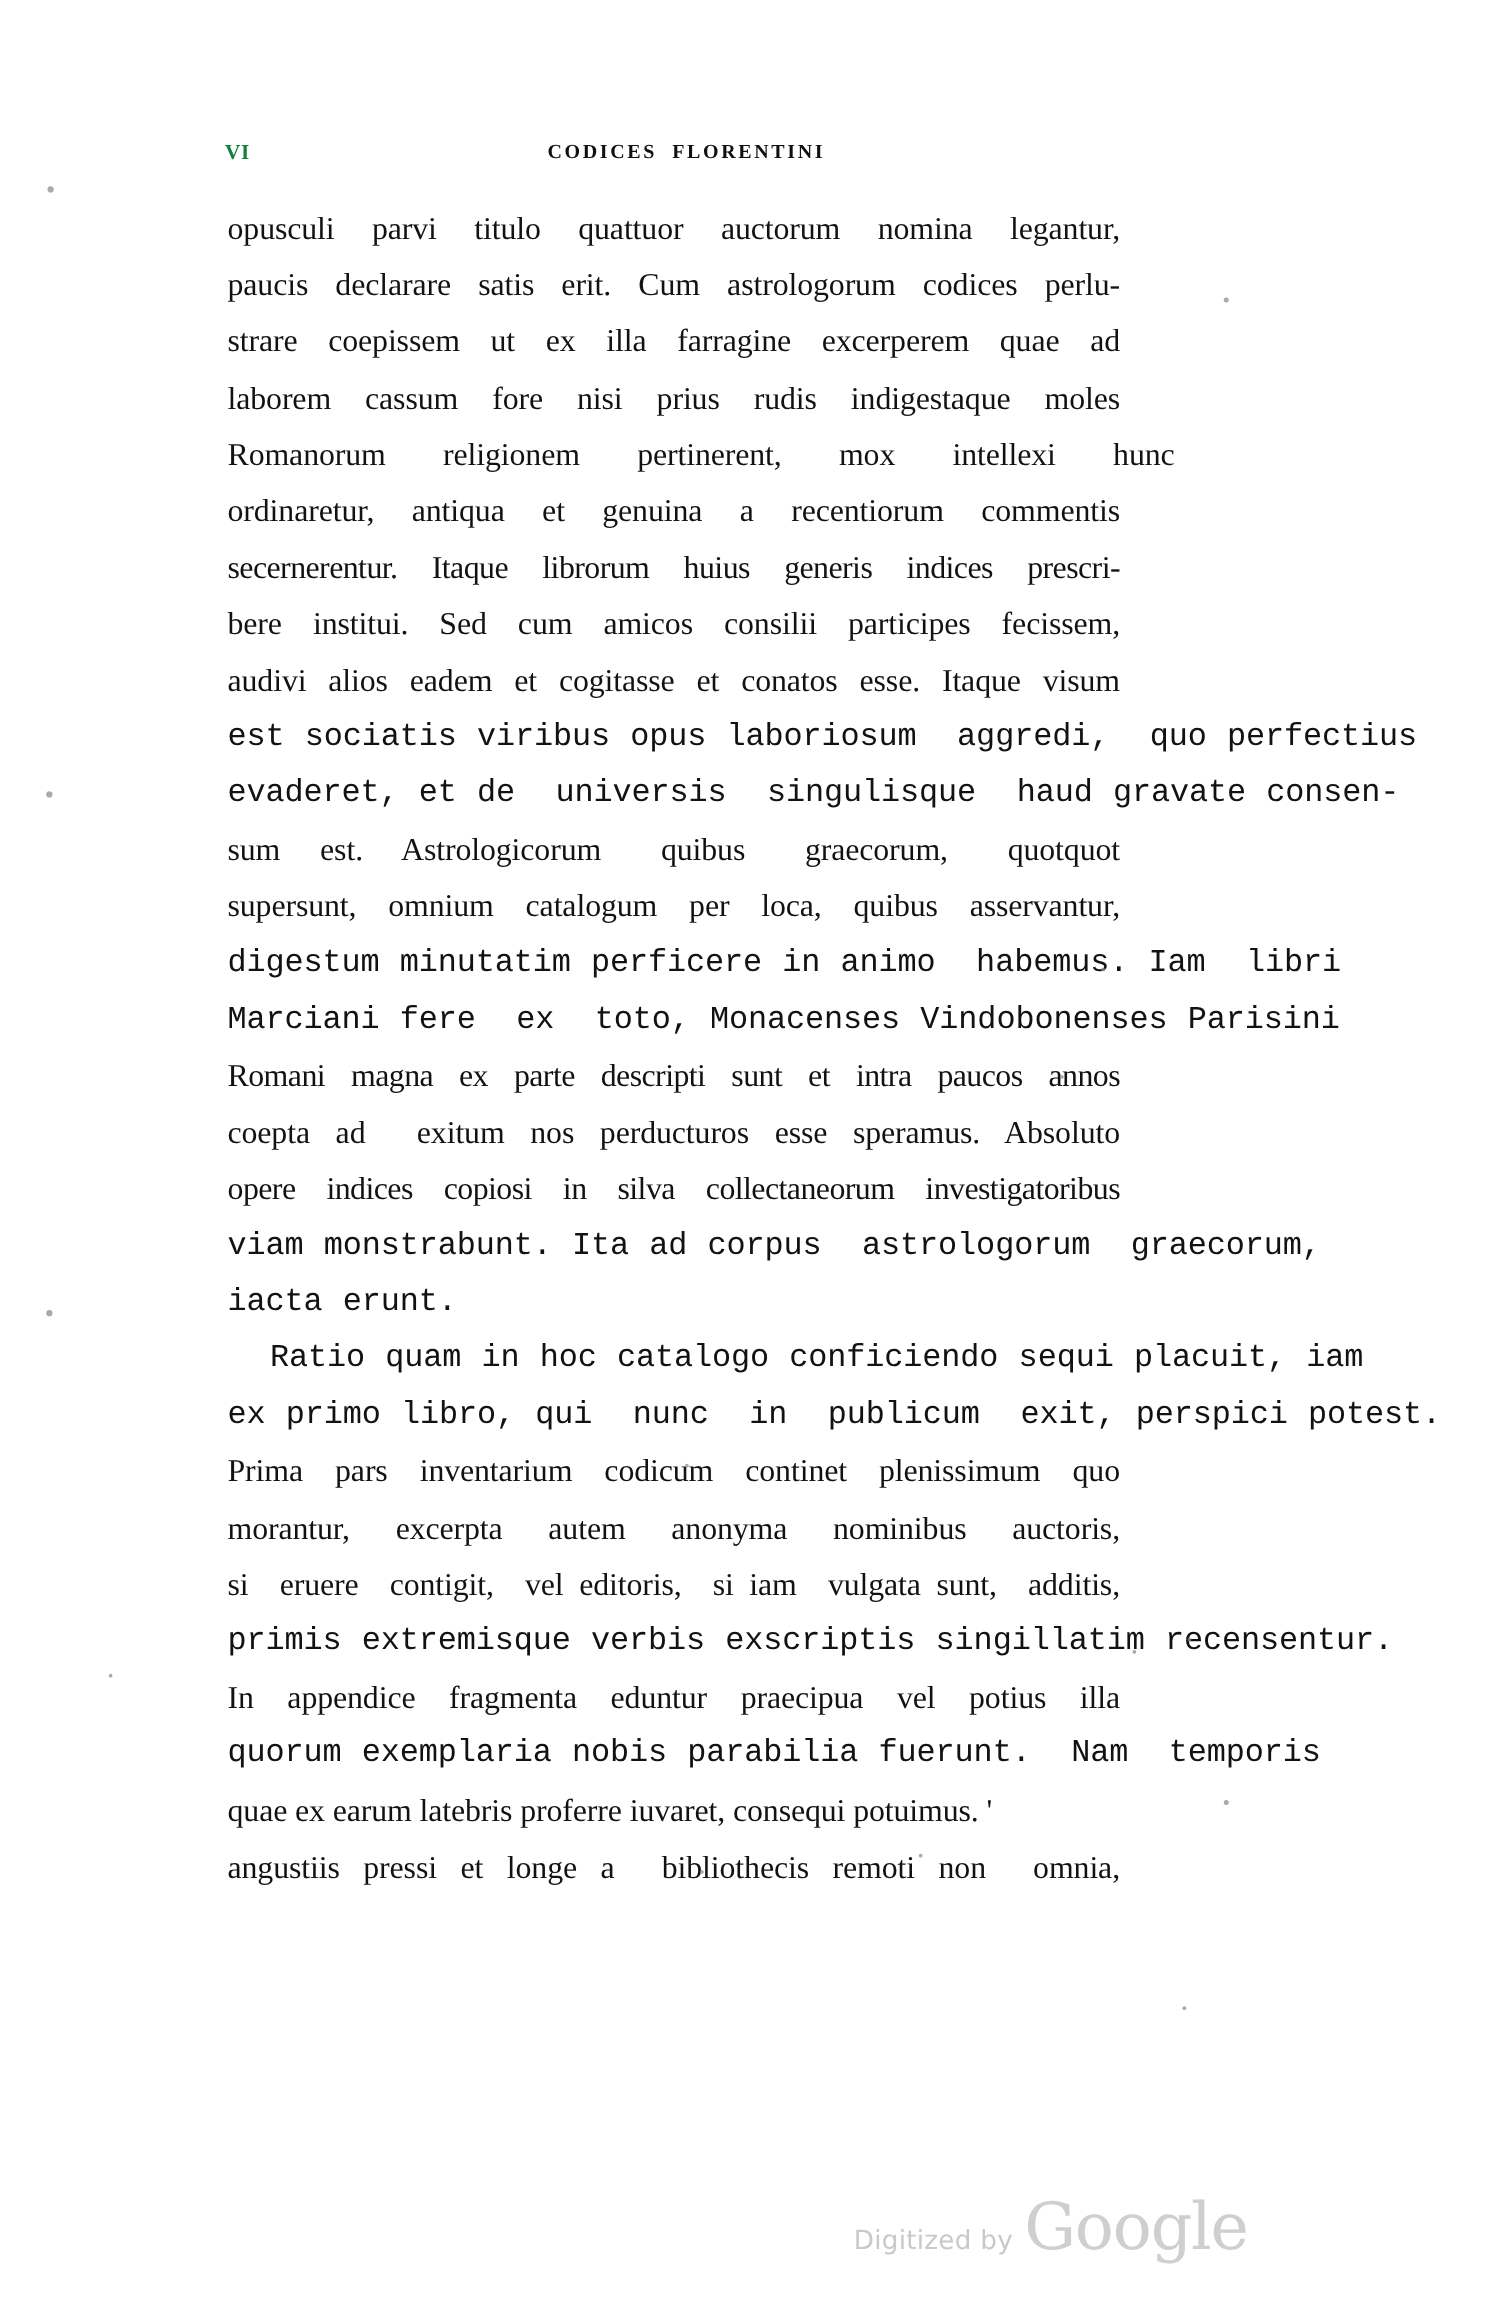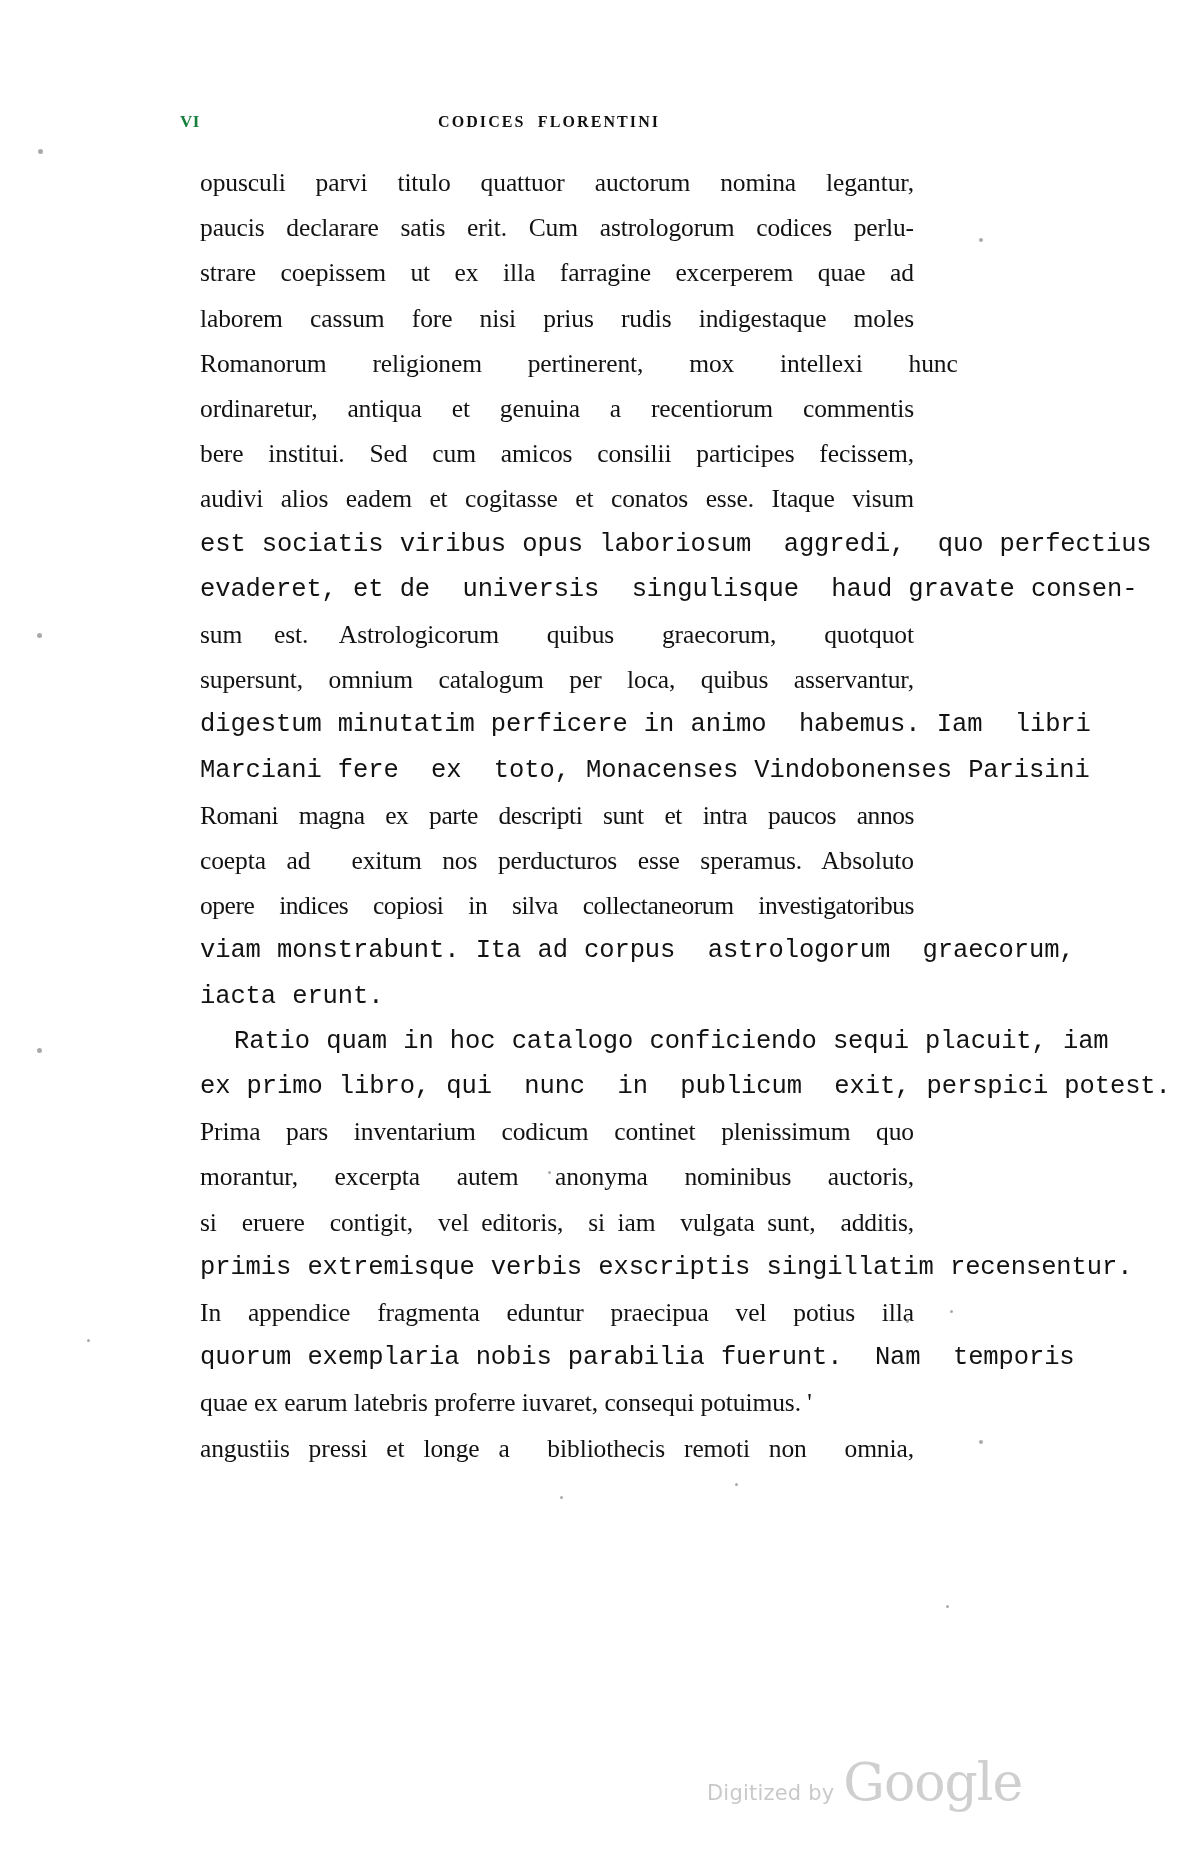--- a/index.html
+++ b/index.html
@@ -42,21 +42,21 @@
     font-weight: bold;
     letter-spacing: 2.1px;
     color: #101010;
     white-space: pre;
   }
 
   
   .textblock {
     position: absolute;
     top: 160px;
-    left: 200px;
+    left: 182px;
     width: 714px;
   }
   .para {
     margin: 0;
     font-size: 25.5px;
     line-height: 45.2px;
     color: #121212;
     letter-spacing: -0.1px;
   }
   .para .ln {
@@ -92,21 +92,20 @@
 
   
   .watermark {
     position: absolute;
     left: 683px;
     top: 1756px;
     display: flex;
     align-items: baseline;
     opacity: 1;
     user-select: none;
-    margin-left: 24px;
   }
   .wm-digitized {
     font-family: "DejaVu Sans", "Liberation Sans", sans-serif;
     font-size: 21px;
     color: #c9c9c9;
     letter-spacing: 0.2px;
     margin-right: 9px;
   }
   .wm-google {
     font-family: "DejaVu Serif", "Liberation Serif", serif;
@@ -129,20 +128,21 @@
 
   <div class="textblock">
 
     <p class="para">
       <span class="ln ws5">opusculi  parvi  titulo  quattuor  auctorum  nomina  legantur,</span>
       <span class="ln ws0">paucis declarare satis erit. Cum astrologorum codices perlu-</span>
       <span class="ln ws4">strare  coepissem  ut  ex  illa  farragine  excerperem  quae  ad</span>
       <span class="ln ws4">laborem  cassum  fore  nisi  prius  rudis  indigestaque  moles</span>
       <span class="ln ws6">Romanorum   religionem   pertinerent,   mox   intellexi   hunc</span>
       <span class="ln ws4">ordinaretur,  antiqua  et  genuina  a  recentiorum  commentis</span>
+      <span class="ln ws0 tight">secernerentur. Itaque librorum huius generis indices prescri-</span>
       <span class="ln ws3">bere  institui.  Sed  cum  amicos  consilii  participes  fecissem,</span>
       <span class="ln ws0">audivi alios eadem et cogitasse et conatos esse. Itaque visum</span>
       <span class="ln ws1">est sociatis viribus opus laboriosum  aggredi,  quo perfectius</span>
       <span class="ln ws1">evaderet, et de  universis  singulisque  haud gravate consen-</span>
       <span class="ln ws5">sum  est.  Astrologicorum   quibus   graecorum,   quotquot</span>
       <span class="ln ws0">supersunt, omnium catalogum per loca, quibus asservantur,</span>
       <span class="ln ws1">digestum minutatim perficere in animo  habemus. Iam  libri</span>
       <span class="ln ws1">Marciani fere  ex  toto, Monacenses Vindobonenses Parisini</span>
       <span class="ln ws0 tight">Romani magna ex parte descripti sunt et intra paucos annos</span>
       <span class="ln ws0">coepta ad  exitum nos perducturos esse speramus. Absoluto</span>

